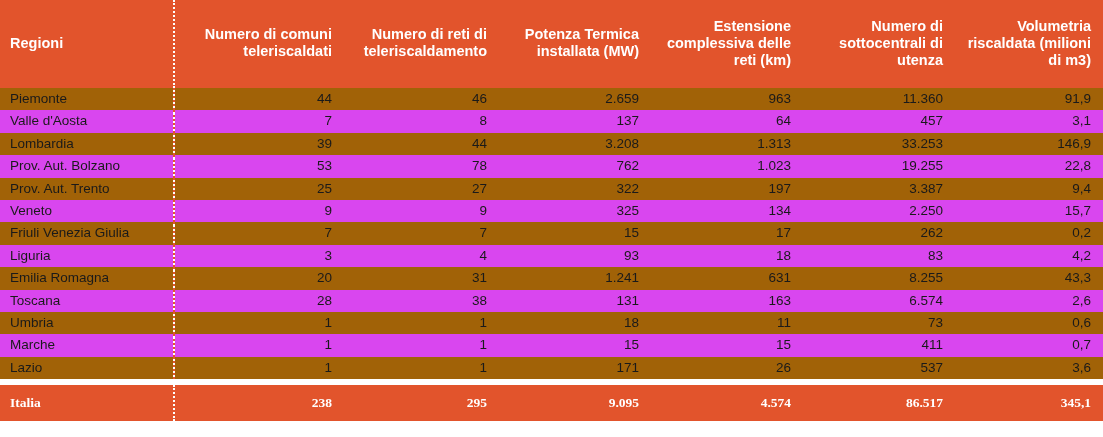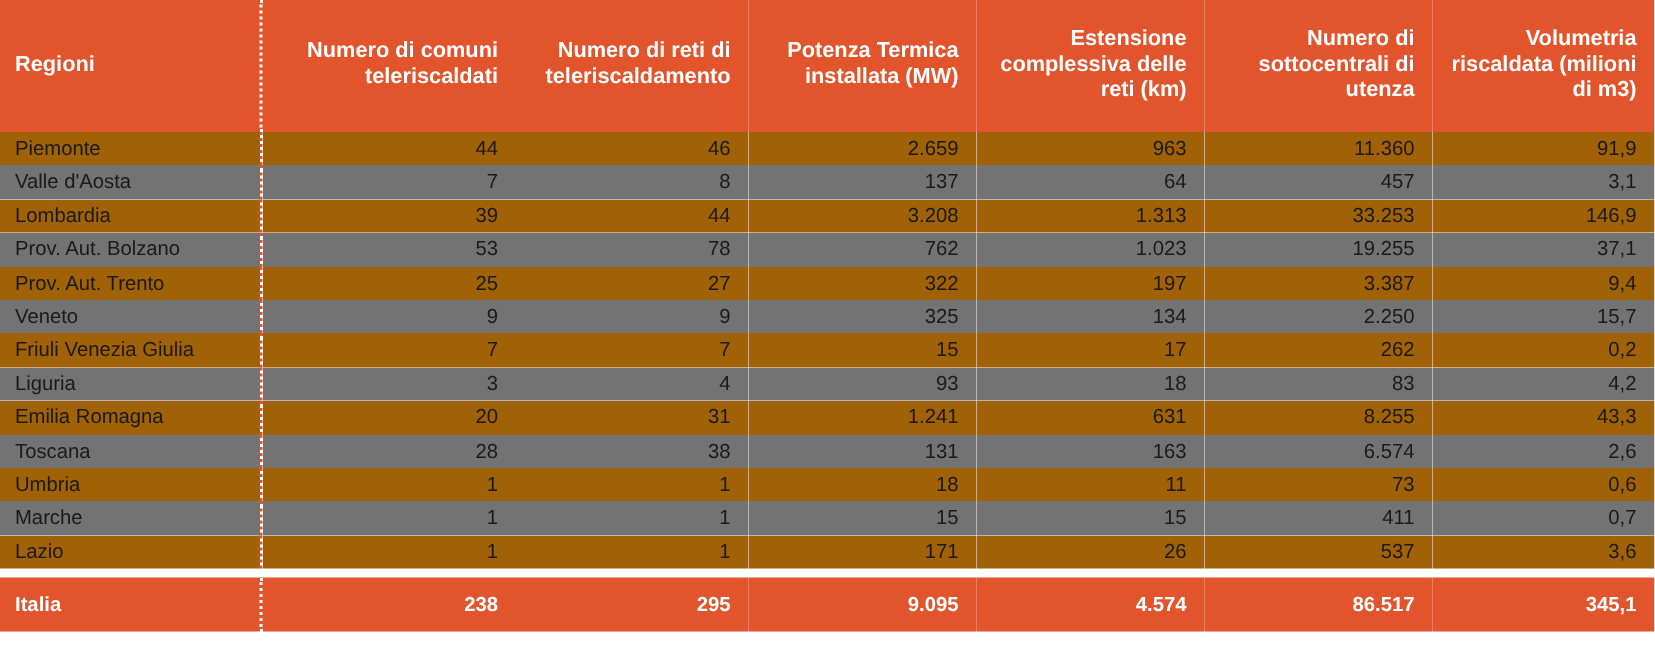--- a/index.html
+++ b/index.html
@@ -56,33 +56,34 @@
     border-right: 2px dotted #e2542c;
   }
   tbody td.num {
     text-align: right;
     padding-right: 12px;
   }
   tbody tr.odd td {
     background: #a16207;
   }
   tbody tr.even td {
-    background: #737373;
+    background: #d946ef;
   }
   
   tfoot td {
     background: #e2542c;
     color: #ffffff;
     font-weight: bold;
     font-size: 13.5px;
     height: 36px;
     line-height: 36px;
     padding: 0 10px;
     box-sizing: border-box;
     white-space: nowrap;
+    font-family: Liberation Serif, serif;
   }
   tfoot td.col-region {
     text-align: left;
     border-right: 2px dotted #ffffff;
   }
   tfoot td.num {
     text-align: right;
     padding-right: 12px;
   }
   .spacer-row td {
@@ -144,21 +145,21 @@
       <td class="num">33.253</td>
       <td class="num">146,9</td>
     </tr>
     <tr class="even">
       <td class="col-region">Prov. Aut. Bolzano</td>
       <td class="num">53</td>
       <td class="num">78</td>
       <td class="num">762</td>
       <td class="num">1.023</td>
       <td class="num">19.255</td>
-      <td class="num">37,1</td>
+      <td class="num">22,8</td>
     </tr>
     <tr class="odd">
       <td class="col-region">Prov. Aut. Trento</td>
       <td class="num">25</td>
       <td class="num">27</td>
       <td class="num">322</td>
       <td class="num">197</td>
       <td class="num">3.387</td>
       <td class="num">9,4</td>
     </tr>

